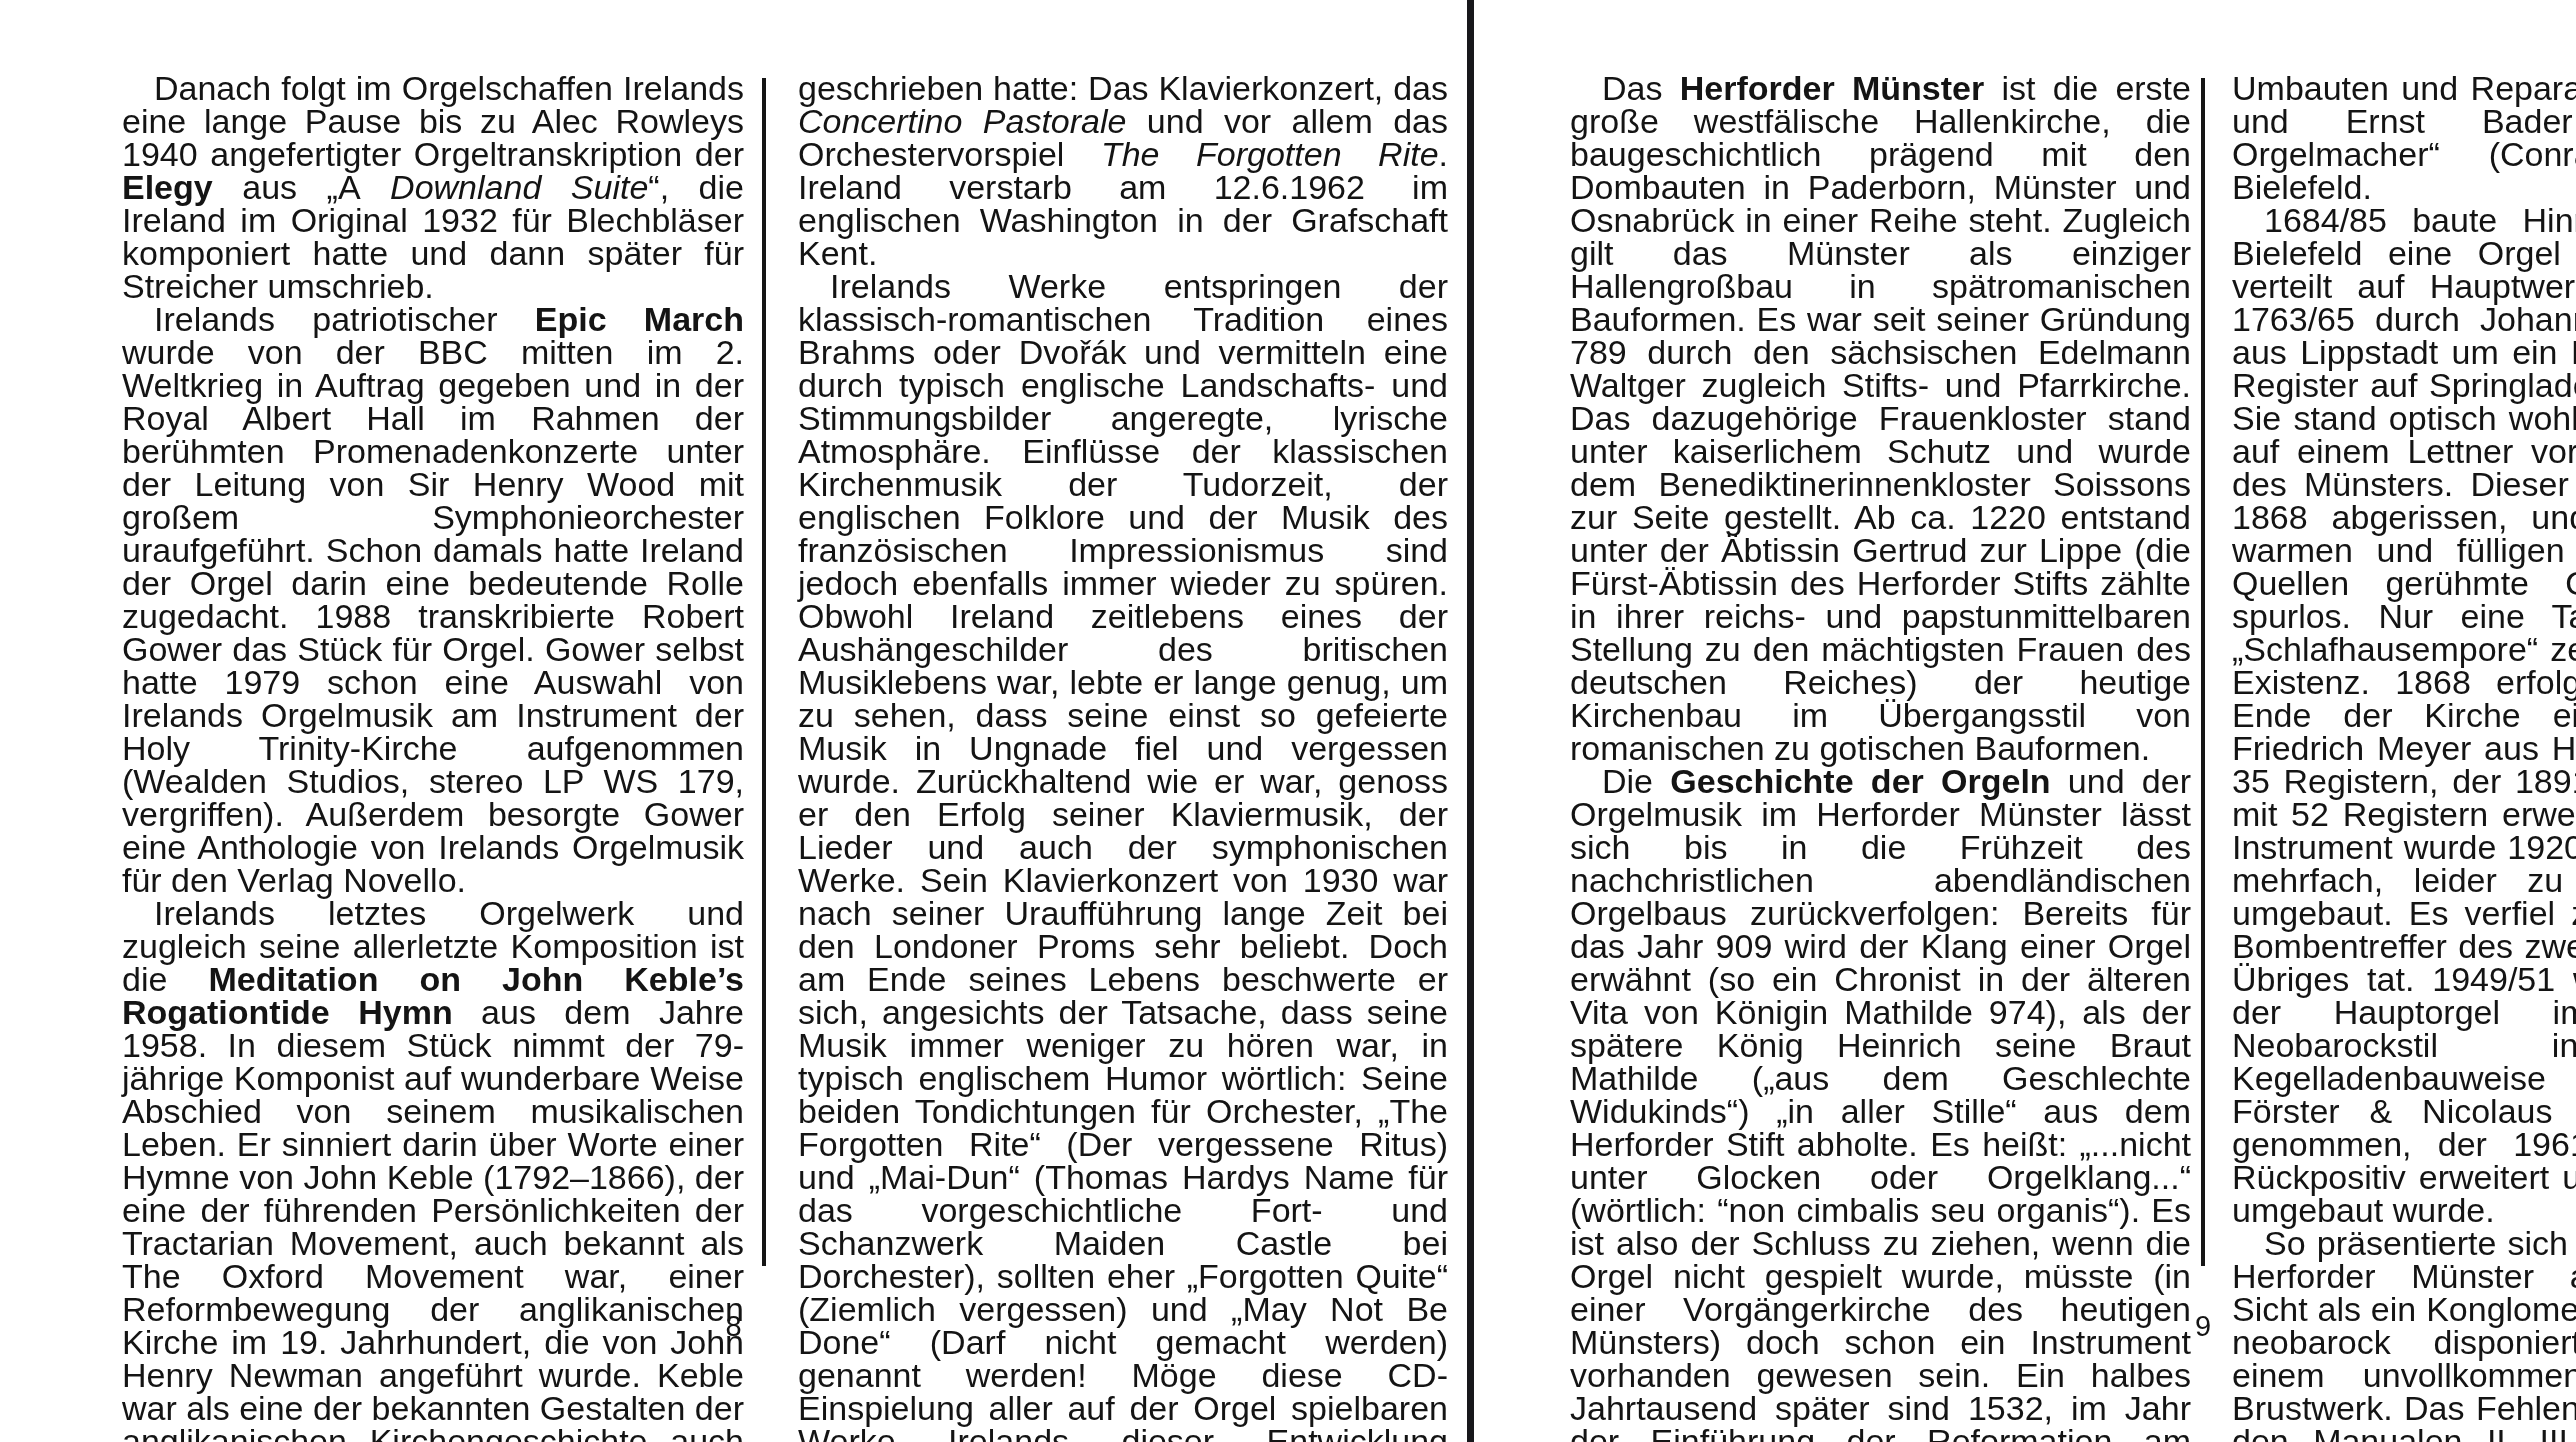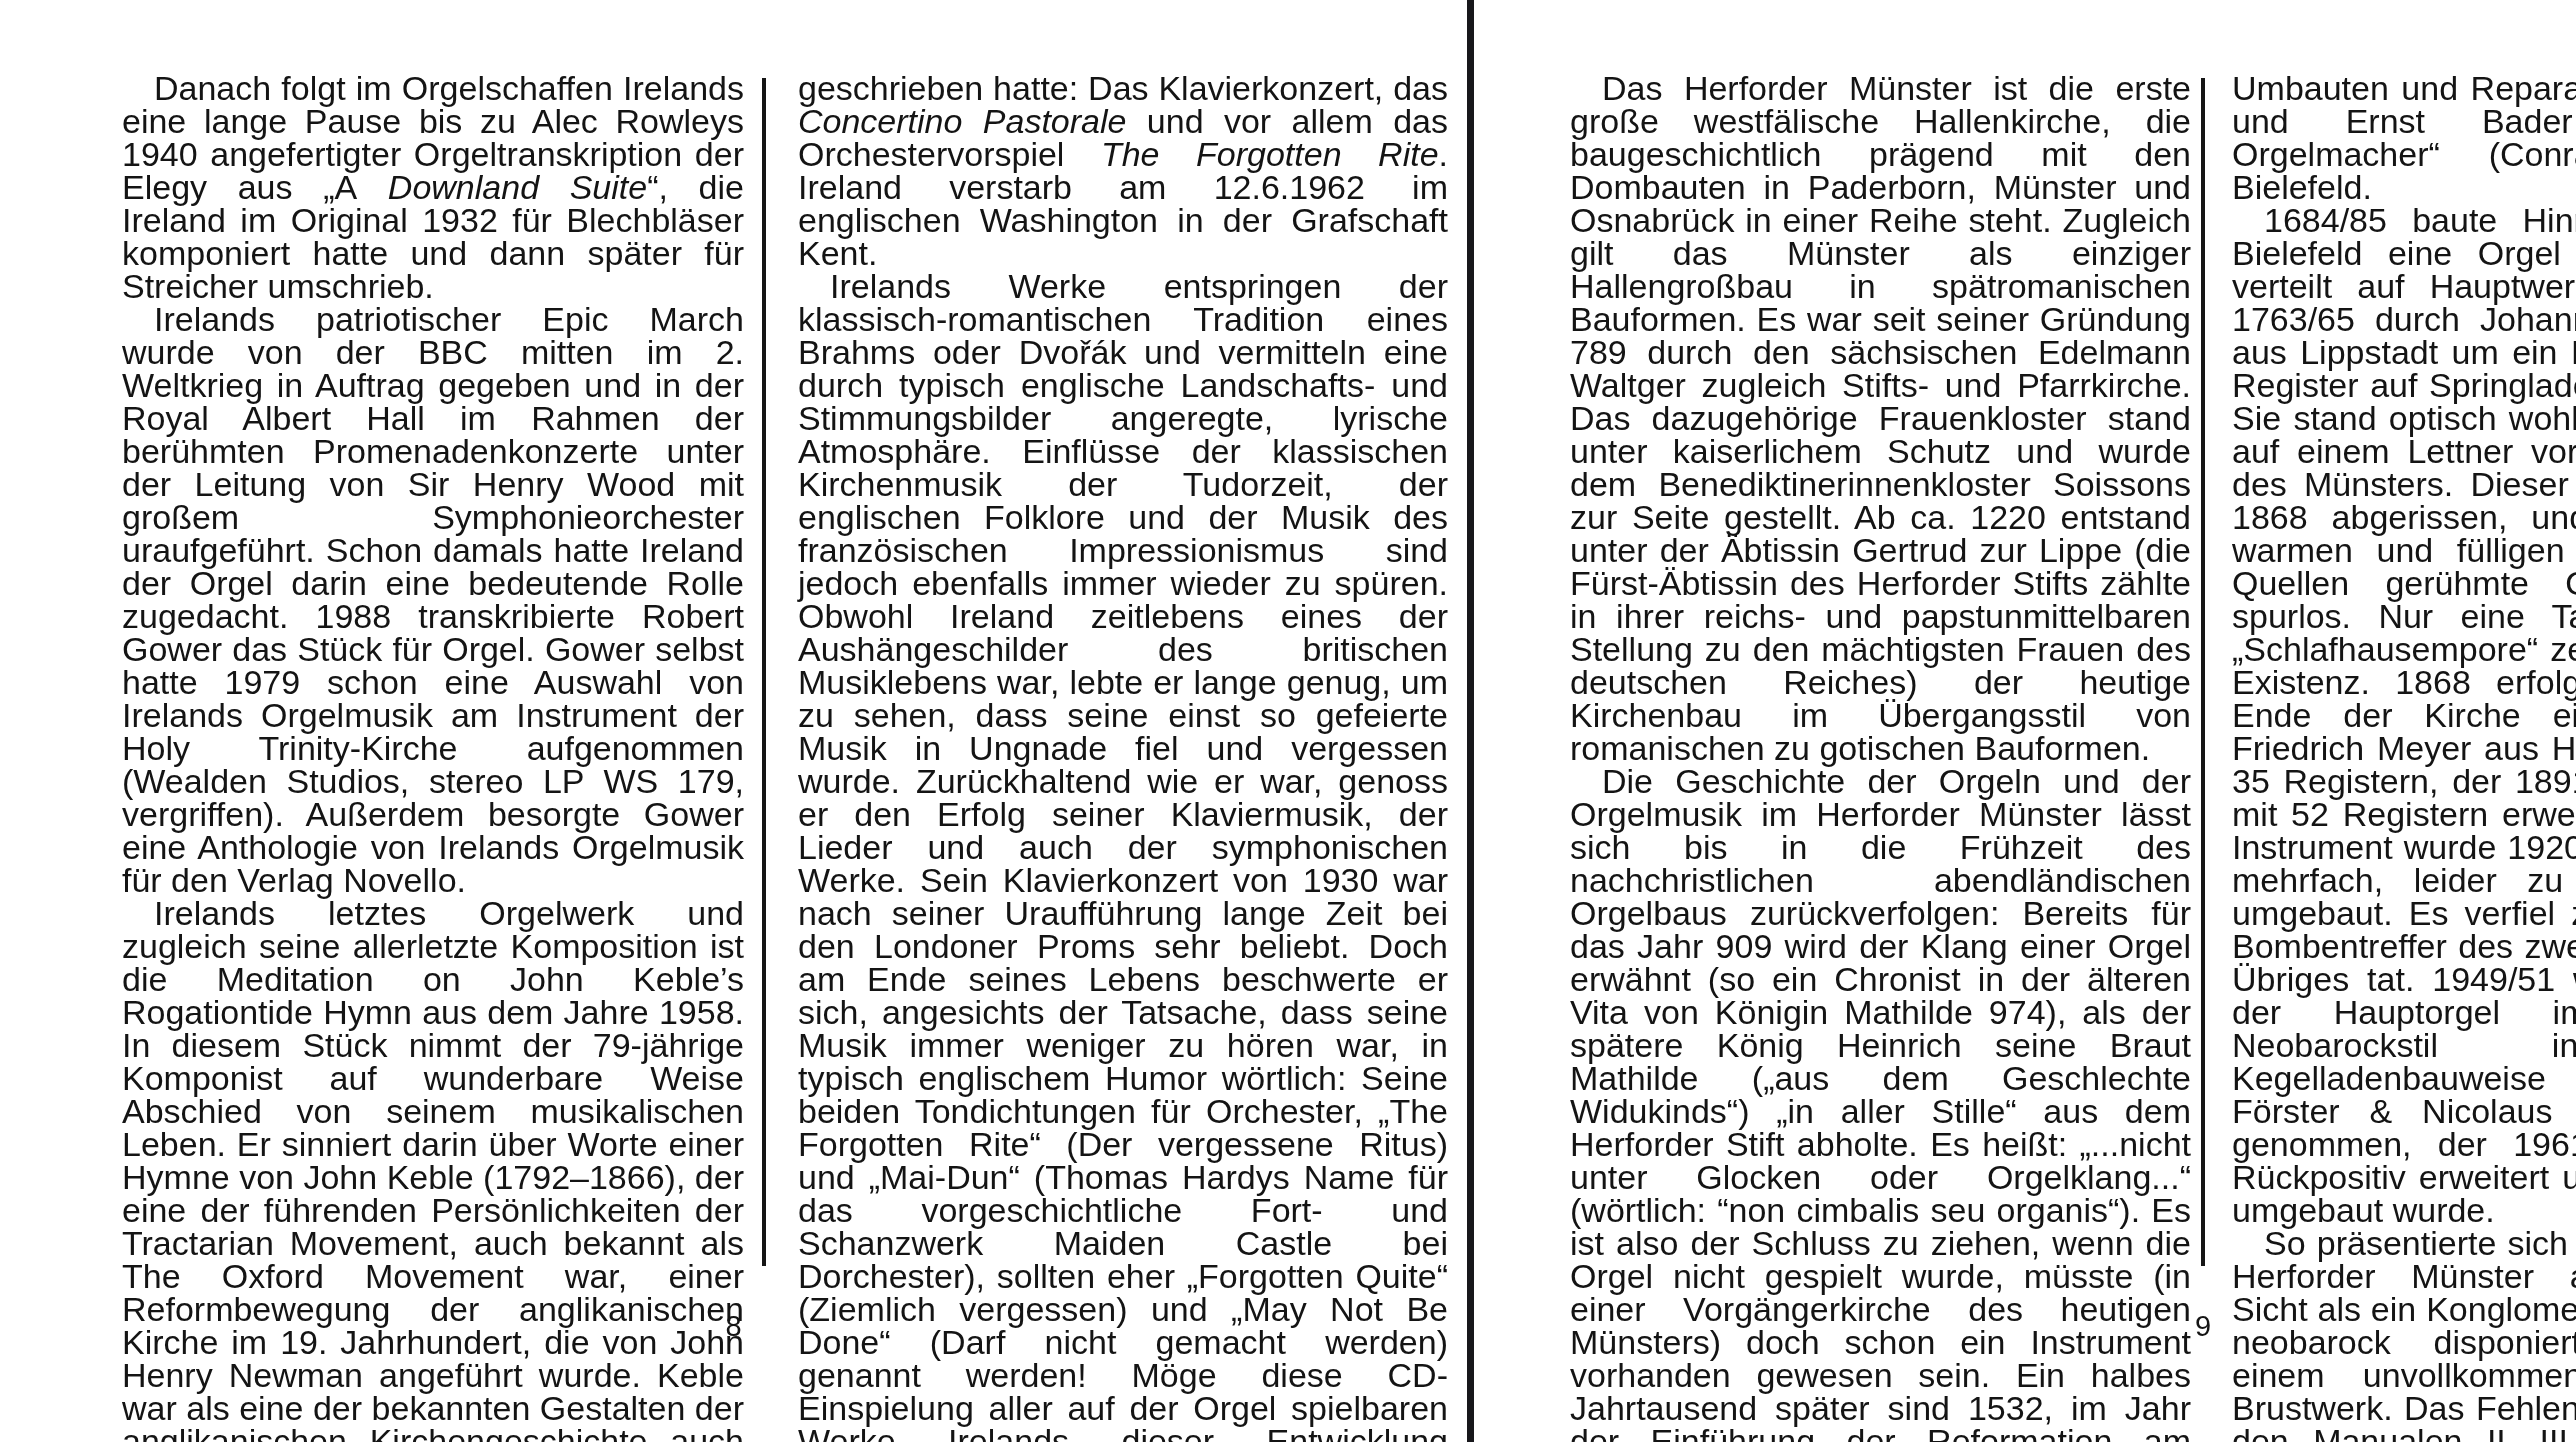--- a/index.html
+++ b/index.html
@@ -56,21 +56,21 @@
 
   .col-rule {
     position: absolute; top: 78px; height: 1188px; width: 3.6px;
     background: #151515;
   }
   #rule1 { left: 762px; }
   #rule2 { left: 2201px; }
 
   .para { margin: 0; }
   .para.indent { text-indent: 32px; }
-  .para .bold { font-weight: normal; }
+  .para .bold { font-weight: bold; }
   .para .italic { font-style: italic; }
   .para.byline { text-align: left; font-style: italic; margin-top: 26px; }
   .para.sources { margin-top: 7.2px; text-indent: 32px; font-family: Liberation Serif, serif; }
 
   .page-num {
     position: absolute; top: 1308px; height: 36px;
     font-size: 29px; line-height: 36px;
     text-align: center; color: #141414;
   }
   #pagenum8 { left: 0; width: 1467px; }

